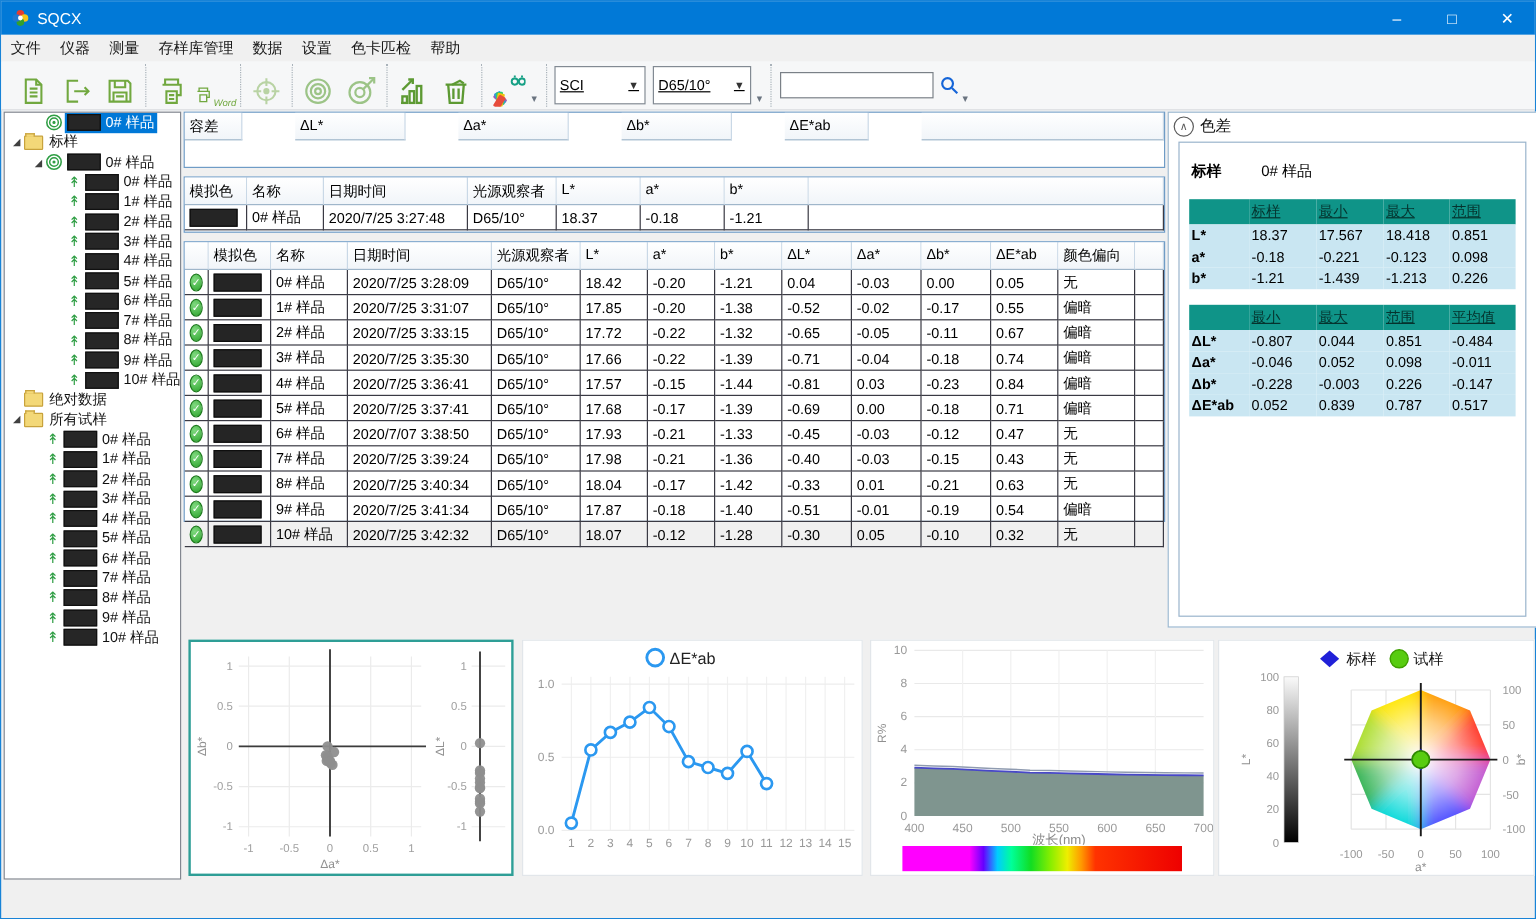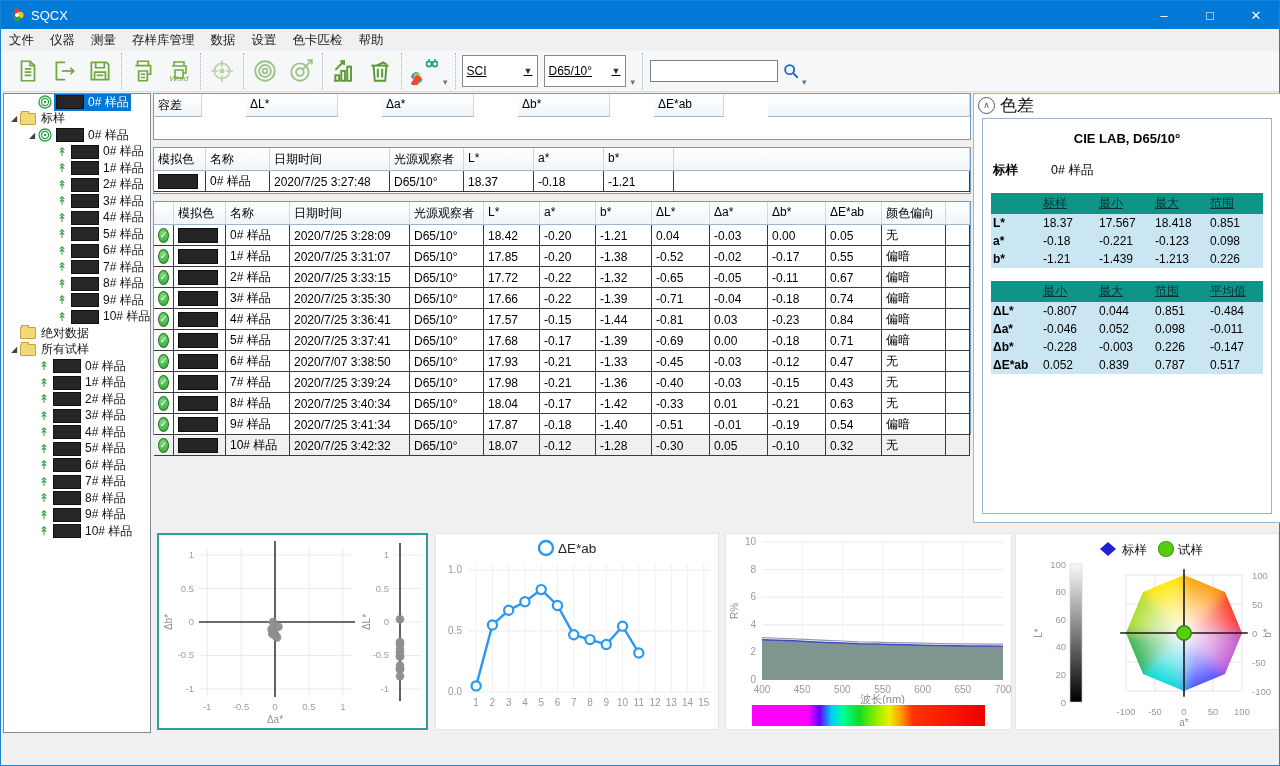--- a/index.html
+++ b/index.html
@@ -16,21 +16,21 @@
 
   
   #menubar{position:absolute;left:0;top:28px;width:100%;height:22px;background:#f0f0f0;
     display:flex;align-items:center;font-size:12.5px;color:#1a1a1a;}
   .menu-item{padding:0 8px;line-height:22px;}
 
   
   #toolbar{position:absolute;left:0;top:50px;width:100%;height:40px;background:#f6f7f8;
     border-bottom:1px solid #dadde0;display:flex;align-items:center;}
   .tgroup{display:flex;align-items:center;height:36px;padding:0 3px;border-left:1px dotted #a9b2ba;}
-  .tbtn{width:36px;height:36px;display:flex;flex-direction:column;align-items:center;justify-content:center;position:relative;font-style:italic;}
+  .tbtn{width:36px;height:36px;display:flex;flex-direction:row;align-items:flex-end;justify-content:center;position:relative;font-style:italic;}
   .tbtn svg{display:block;}
   .wordlbl{font-size:8px;color:#71a83f;line-height:6px;margin-top:-4px;}
   .combo{height:22px;background:#fff;border:1px solid #828a93;display:flex;align-items:center;
     font-size:12px;padding:4px 4px;margin:0 3px;justify-content:space-between;text-decoration:underline;}
   .combo .car{font-size:9px;color:#333;margin-left:6px;}
   #search-input{width:118px;height:20px;border:1px solid #7a8087;font-size:12px;padding:0 4px;margin:0 4px;}
   .ovf{font-size:9px;color:#6a7480;align-self:flex-end;margin:0 4px 2px 2px;}
 
   
   #tree{position:absolute;left:2px;top:92px;width:146px;height:638px;background:#fff;
@@ -57,21 +57,21 @@
   .swatch2{width:88%;height:13px;background:#252525;border:1px solid #0e0e0e;}
   .okcheck{width:13px;height:13px;border-radius:50%;background:radial-gradient(circle at 35% 30%,#7fd97f,#2ea52e);
     border:1px solid #1d7a1d;color:#fff;font-size:9px;line-height:13px;text-align:center;margin:0 auto;}
 
   
   #cdiff-panel{position:absolute;left:972px;top:92px;width:306px;height:428px;background:#fff;
     border:1px solid #9cb8d0;}
   #cdiff-head{display:flex;align-items:center;height:22px;padding-left:4px;}
   .collapse-circle{width:15px;height:15px;border-radius:50%;border:1px solid #5a5a5a;color:#5a5a5a;
     font-size:9px;line-height:14px;text-align:center;margin-right:5px;}
-  #cdiff-title{font-size:17px;color:#111;}
+  #cdiff-title{font-size:13px;color:#111;}
   #cdiff-box{position:absolute;left:8px;top:24px;width:288px;height:394px;border:1px solid #9ab4cc;background:#fff;padding:0;}
   #cdiff-sub{font-weight:bold;font-size:13px;text-align:center;margin-top:12px;color:#000;}
   #cdiff-std{display:flex;font-size:12.5px;margin:16px 0 14px 10px;color:#000;}
   #cdiff-std .lb{font-weight:bold;width:58px;}
   .pgrid{display:grid;margin:0 8px;font-size:12px;}
   .pgh{background:#0f9488;color:#05332e;text-decoration:underline;padding:2px 6px 2px 2px;text-align:left;white-space:nowrap;}
   .pgc{background:#c9e6f2;padding:2px 6px 2px 2px;text-align:left;white-space:nowrap;color:#000;}
   .pgl{background:#c9e6f2;font-weight:bold;padding:2px 2px;color:#000;white-space:nowrap;}
   .pgl0{background:#0f9488;padding:2px;}
   .pgap{height:13px;}
@@ -740,21 +740,20 @@
         <div class="bc"></div>
       </div>
   </div>
 
   <div id="cdiff-panel">
     <div id="cdiff-head">
       <span class="collapse-circle">∧</span>
       <span id="cdiff-title">色差</span>
     </div>
     <div id="cdiff-box">
-      <div id="cdiff-sub">CIE LAB, D65/10°</div>
       <div id="cdiff-std">
         <span class="lb">标样</span>
         <span>0# 样品</span>
       </div>
       <div class="pgrid" id="labgrid" style="grid-template-columns: 50px 56px 56px 55px 55px;">
           <div class="pgl0"></div>
           <div class="pgh">标样</div>
           <div class="pgh">最小</div>
           <div class="pgh">最大</div>
           <div class="pgh">范围</div>

